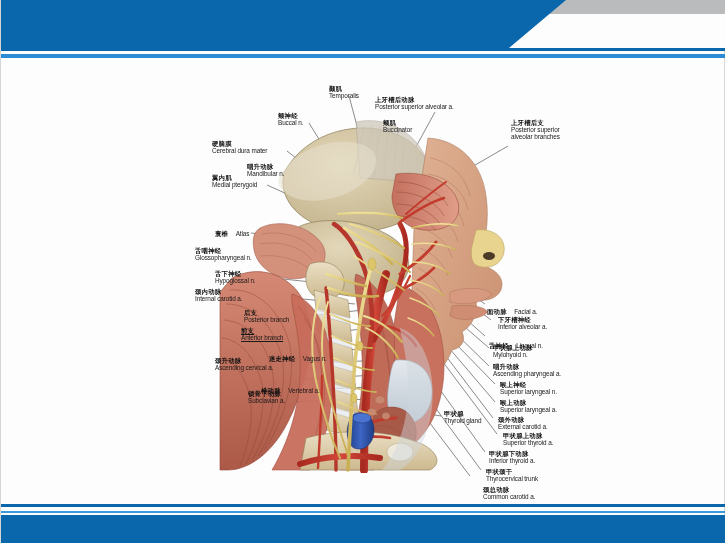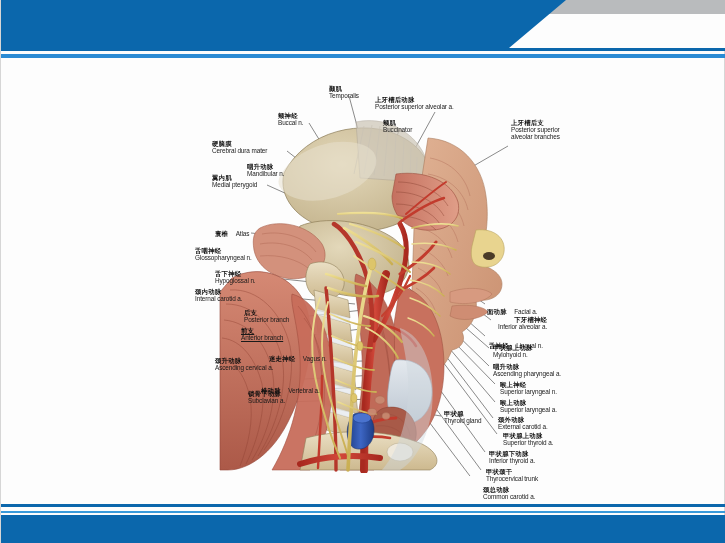--- a/index.html
+++ b/index.html
@@ -479,21 +479,21 @@
 
     <div class="lbl" style="left:425px;top:343px;">
       <span class="cn">甲状腺</span>
       <span class="en">Thyroid gland</span>
     </div>
 
     <div class="lbl inline" style="left:468px;top:233px;">
       <span class="cn">面动脉</span>
       <span class="en">Facial a.</span>
     </div>
-    <div class="lbl" style="left:479px;top:249px;text-align:right;">
+    <div class="lbl" style="left:479px;top:249px;">
       <span class="cn">下牙槽神经</span>
       <span class="en">Inferior alveolar a.</span>
     </div>
     <div class="lbl inline" style="left:470px;top:267px;">
       <span class="cn">舌神经</span>
       <span class="en">Lingual n.</span>
     </div>
     <div class="lbl" style="left:474px;top:277px;">
       <span class="cn">甲状腺上动脉</span>
       <span class="en">Mylohyoid n.</span>

